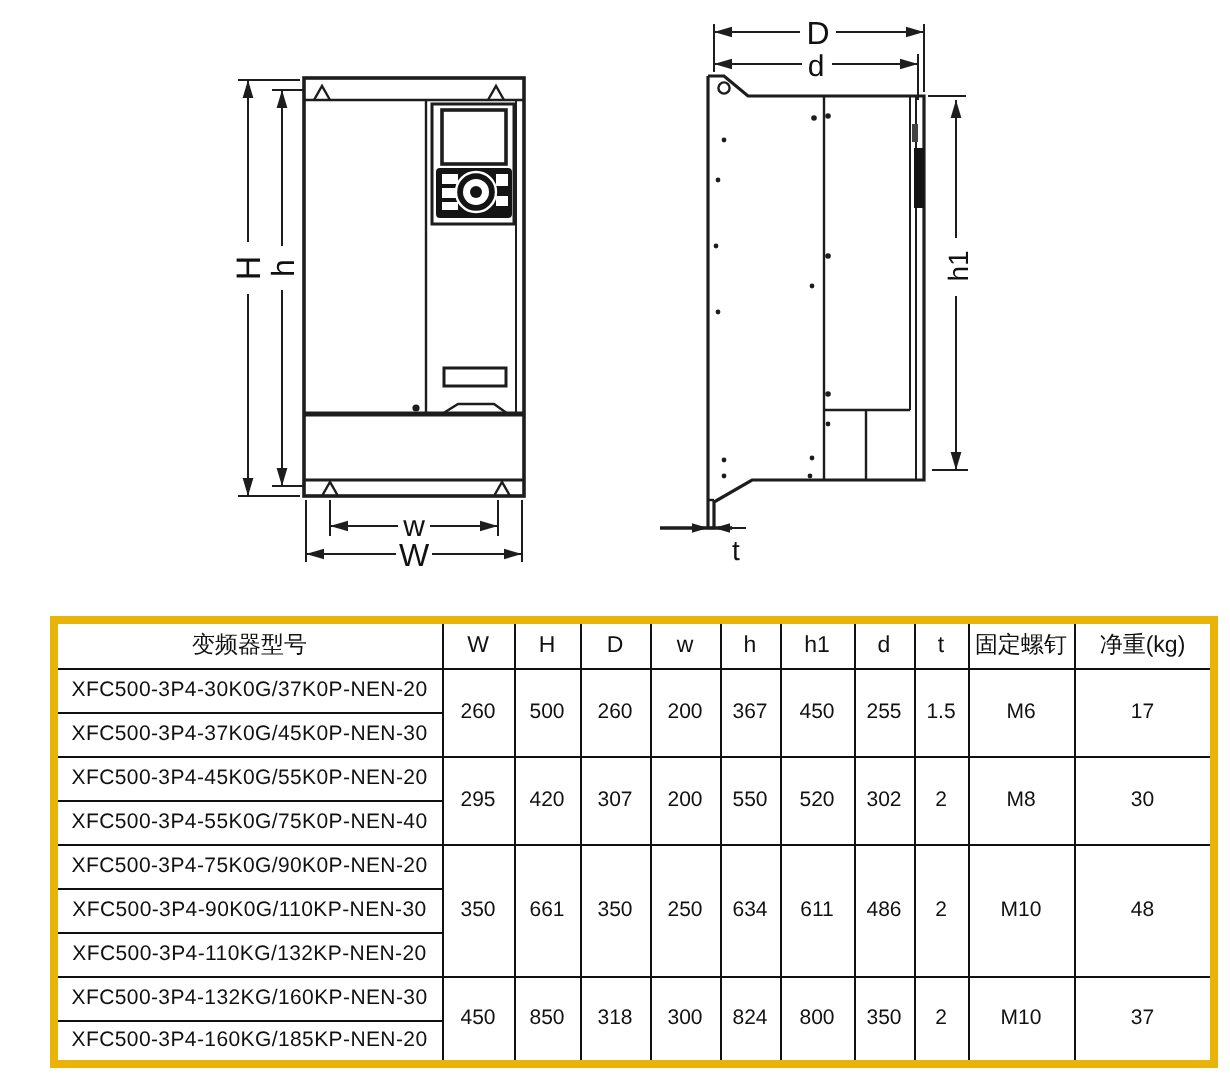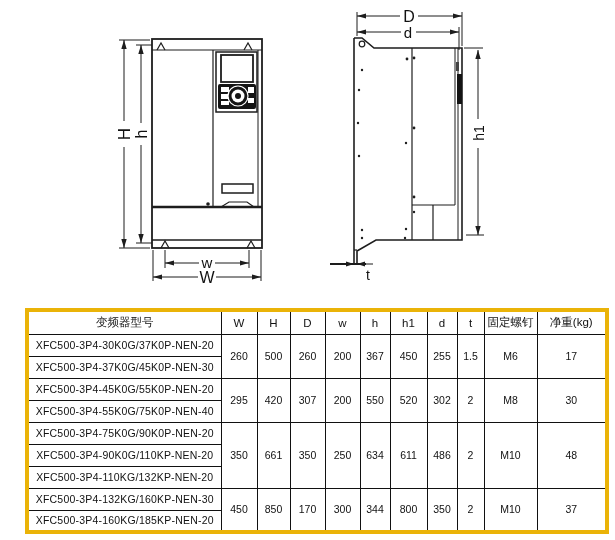--- a/index.html
+++ b/index.html
@@ -235,32 +235,32 @@
         <td rowspan="3">350</td>
         <td rowspan="3">250</td>
         <td rowspan="3">634</td>
         <td rowspan="3">611</td>
         <td rowspan="3">486</td>
         <td rowspan="3">2</td>
         <td rowspan="3">M10</td>
         <td rowspan="3">48</td>
       </tr>
       <tr>
-        <td class="model-col">XFC500-3P4-90K0G/110KP-NEN-20</td>
+        <td class="model-col">XFC500-3P4-90K0G/110KP-NEN-30</td>
       </tr>
       <tr>
         <td class="model-col">XFC500-3P4-110KG/132KP-NEN-20</td>
       </tr>
       <tr>
         <td class="model-col">XFC500-3P4-132KG/160KP-NEN-30</td>
         <td rowspan="2">450</td>
         <td rowspan="2">850</td>
-        <td rowspan="2">170</td>
+        <td rowspan="2">318</td>
         <td rowspan="2">300</td>
-        <td rowspan="2">344</td>
+        <td rowspan="2">824</td>
         <td rowspan="2">800</td>
         <td rowspan="2">350</td>
         <td rowspan="2">2</td>
         <td rowspan="2">M10</td>
         <td rowspan="2">37</td>
       </tr>
       <tr>
         <td class="model-col">XFC500-3P4-160KG/185KP-NEN-20</td>
       </tr>
     </tbody>

